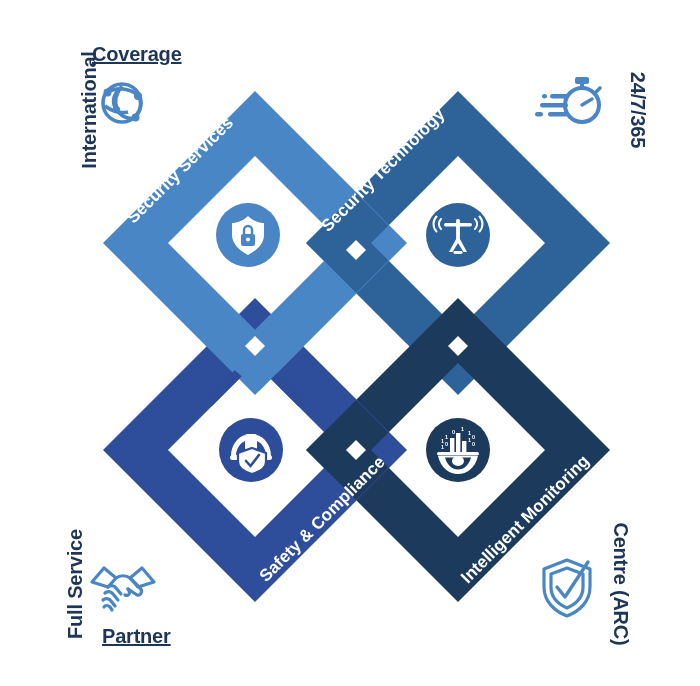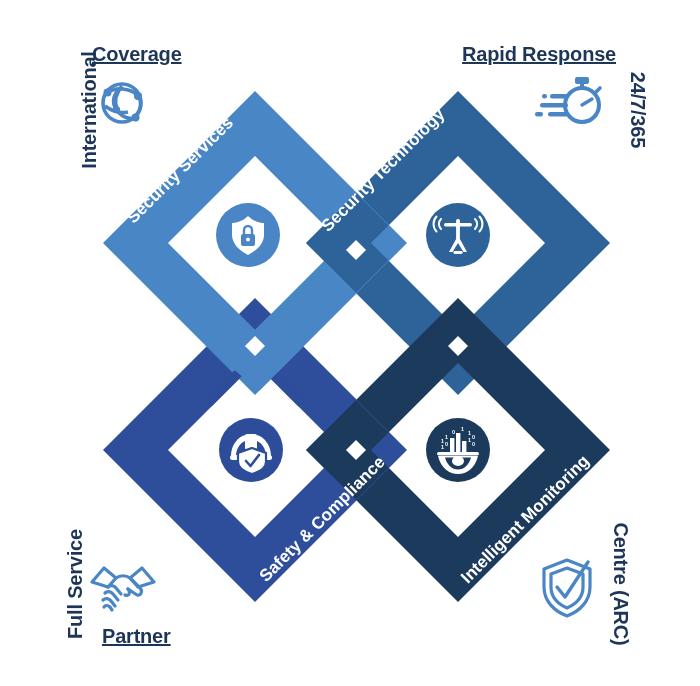--- a/index.html
+++ b/index.html
@@ -258,21 +258,20 @@
           <circle cx="13.5" cy="18.5" r="4"></circle>
           <circle cx="44" cy="22" r="4"></circle>
           <circle cx="41.5" cy="43.5" r="4"></circle>
           <circle cx="22.5" cy="35.5" r="3.6"></circle>
         </g>
       </svg>
     </div>
   </div>
 
   <div class="corner" id="tr">
-    <div class="htxt">Rapid Response</div>
     <div class="vtxt">24/7/365</div>
     <div class="ico">
       <svg width="74" height="58" viewBox="0 0 74 58">
         <g stroke="#4a86c5" fill="none">
           <circle cx="48" cy="33" r="17" stroke-width="4"></circle>
           <path d="M48 33 L58 27" stroke-width="3.4" stroke-linecap="round"></path>
           <path d="M48 16 L48 11" stroke-width="4" stroke-linecap="round"></path>
           <path d="M62 20 L66 16" stroke-width="3.6" stroke-linecap="round"></path>
         </g>
         <rect x="41" y="5" width="14" height="7" rx="2" fill="#4a86c5"></rect>

